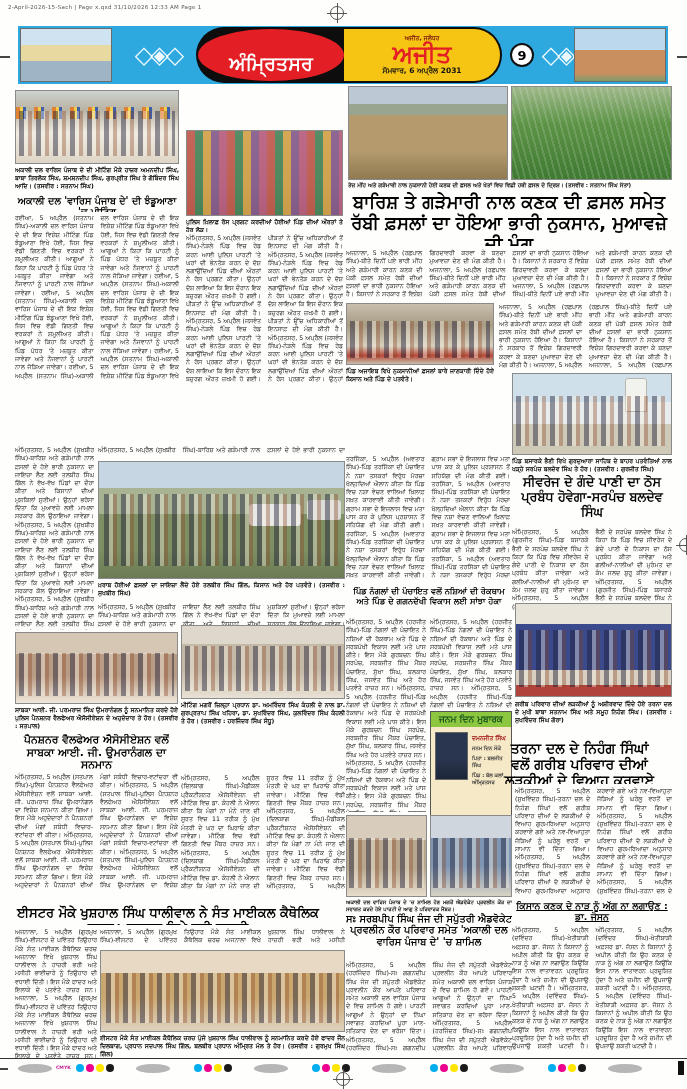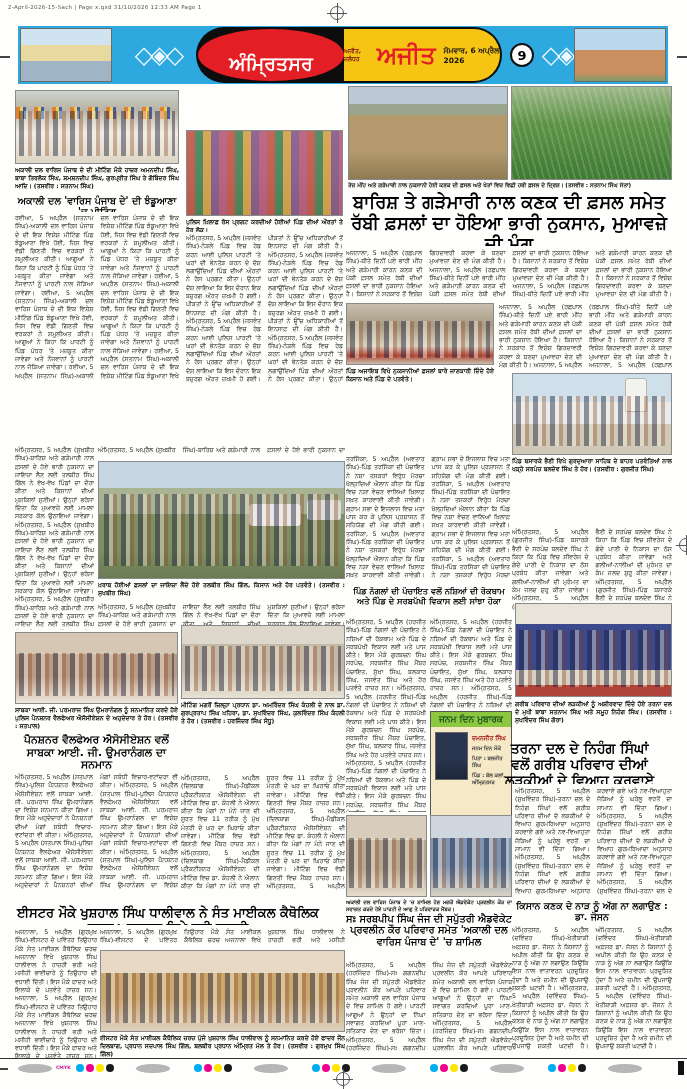--- a/index.html
+++ b/index.html
@@ -19,22 +19,22 @@
   .reg{position:absolute;width:12px;height:12px;border:1px solid #555;border-radius:50%;}
   .reg::before,.reg::after{content:"";position:absolute;background:#555;}
   .reg::before{left:50%;top:-4px;bottom:-4px;width:1px;}
   .reg::after{top:50%;left:-4px;right:-4px;height:1px;}
   .tick{position:absolute;background:#444;}
   .banner{background:#2ea9e0;}
   .diam{color:rgba(255,255,255,.92);font-size:24px;letter-spacing:-3px;line-height:58px;font-weight:bold;}
   .capsule{background:#0d0d0d;border-radius:29px;display:flex;align-items:stretch;padding:2px;}
   .cityoval{background:#e31e25;border-radius:50%;display:flex;align-items:center;justify-content:center;
             color:#fff;font-weight:bold;}
-  .goldpan{background:#f6c513;border-radius:0 27px 27px 0;display:flex;
-           align-items:center;justify-content:center;flex:1;gap:8px;}
+  .goldpan{background:#f6c513;border-radius:0 27px 27px 0;display:flex;flex-direction:column;
+           align-items:center;justify-content:center;flex:1;}
   .badge9{background:#fff;border:2px solid #111;border-radius:50%;display:flex;align-items:center;
           justify-content:center;font-weight:bold;color:#000;}
   .ellip{position:absolute;width:34px;height:9px;background:#b6b6b6;border-radius:50%;top:1064px;}
   .dots{position:absolute;top:1064px;display:flex;gap:2px;}
   .dots i{width:8px;height:8px;border-radius:50%;display:block;}
   .bday{border:1px solid #555;background:#f6e9c8;}
   .bdayhead{background:#8dc63f;color:#14521c;font-weight:bold;text-align:center;font-size:9px;line-height:15px;}
 </style>
 </head>
 <body>
@@ -49,21 +49,21 @@
   <div class="abs banner" style="left:18px;top:26px;width:650px;height:58px;">
     <div class="photo" style="left:2px;top:2px;width:92px;height:54px;background:linear-gradient(180deg,#cfe4f0 0 30%,#e8d9a0 30% 62%,#9fb4c4 62% 100%);border-color:#6b6b6b;"></div>
     <div class="abs diam" style="left:104px;top:0;width:72px;text-align:center;">◇◈◇</div>
     <div class="abs capsule" style="left:178px;top:1px;width:306px;height:56px;">
       <div class="cityoval" style="flex:0 0 146px;">
         <span style="font-size:19px;margin-top:16px;">ਅੰਮ੍ਰਿਤਸਰ</span>
       </div>
       <div class="goldpan">
         <span style="font-size:6px;color:#7a1010;font-weight:bold;">ਅਜੀਤ, ਜਲੰਧਰ</span>
         <span style="font-size:24px;font-weight:bold;color:#e31e25;line-height:1;">ਅਜੀਤ</span>
-        <span style="font-size:7.5px;color:#111;font-weight:bold;">ਸੋਮਵਾਰ, 6 ਅਪ੍ਰੈਲ 2026</span>
+        <span style="font-size:7.5px;color:#111;font-weight:bold;">ਸੋਮਵਾਰ, 6 ਅਪ੍ਰੈਲ 2031</span>
       </div>
     </div>
     <div class="abs badge9" style="left:492px;top:17px;width:24px;height:24px;">
       <span style="font-size:13px;">9</span>
     </div>
     <div class="abs diam" style="left:520px;top:0;width:54px;text-align:center;">◇◈◇</div>
     <div class="photo" style="left:556px;top:2px;width:92px;height:54px;background:linear-gradient(180deg,#bcd8ec 0 40%,#c98f5f 40% 85%,#7d9b6a 100%);border-color:#6b6b6b;"></div>
   </div>
 
   <div class="photo people" style="left:15px;top:90px;width:164px;height:74px;background:
@@ -98,23 +98,24 @@
   </div>
   <div class="abs cap" style="left:98px;top:581px;width:247px;height:20px;">ਖ਼ਰਾਬ ਹੋਈਆਂ ਫ਼ਸਲਾਂ ਦਾ ਜਾਇਜ਼ਾ ਲੈਂਦੇ ਹੋਏ ਤਲਬੀਰ ਸਿੰਘ ਗਿੱਲ, ਕਿਸਾਨ ਅਤੇ ਹੋਰ ਪਤਵੰਤੇ। (ਤਸਵੀਰ : ਸੁਖਬੀਰ ਸਿੰਘ)</div>
   <div class="abs bt c3" style="left:98px;top:603px;width:247px;height:26px;">ਅੰਮ੍ਰਿਤਸਰ, 5 ਅਪ੍ਰੈਲ (ਸੁਖਬੀਰ ਸਿੰਘ)-ਬਾਰਿਸ਼ ਅਤੇ ਗੜੇਮਾਰੀ ਨਾਲ ਫ਼ਸਲਾਂ ਦੇ ਹੋਏ ਭਾਰੀ ਨੁਕਸਾਨ ਦਾ ਜਾਇਜ਼ਾ ਲੈਣ ਲਈ ਤਲਬੀਰ ਸਿੰਘ ਗਿੱਲ ਨੇ ਵੱਖ-ਵੱਖ ਪਿੰਡਾਂ ਦਾ ਦੌਰਾ ਕੀਤਾ ਅਤੇ ਕਿਸਾਨਾਂ ਦੀਆਂ ਮੁਸ਼ਕਿਲਾਂ ਸੁਣੀਆਂ। ਉਨ੍ਹਾਂ ਭਰੋਸਾ ਦਿੱਤਾ ਕਿ ਮੁਆਵਜ਼ੇ ਲਈ ਮਾਮਲਾ ਸਰਕਾਰ ਕੋਲ ਉਠਾਇਆ ਜਾਵੇਗਾ। ਅੰਮ੍ਰਿਤਸਰ, 5 ਅਪ੍ਰੈਲ (ਸੁਖਬੀਰ ਸਿੰਘ)-ਬਾਰਿਸ਼ ਅਤੇ ਗੜੇਮਾਰੀ ਨਾਲ ਫ਼ਸਲਾਂ ਦੇ ਹੋਏ ਭਾਰੀ ਨੁਕਸਾਨ ਦਾ ਜਾਇਜ਼ਾ ਲੈਣ ਲਈ ਤਲਬੀਰ ਸਿੰਘ ਗਿੱਲ ਨੇ ਵੱਖ-ਵੱਖ ਪਿੰਡਾਂ ਦਾ ਦੌਰਾ ਕੀਤਾ ਅਤੇ ਕਿਸਾਨਾਂ ਦੀਆਂ ਮੁਸ਼ਕਿਲਾਂ ਸੁਣੀਆਂ। ਉਨ੍ਹਾਂ ਭਰੋਸਾ ਦਿੱਤਾ ਕਿ ਮੁਆਵਜ਼ੇ ਲਈ ਮਾਮਲਾ ਸਰਕਾਰ ਕੋਲ ਉਠਾਇਆ ਜਾਵੇਗਾ।</div>
 
   <div class="abs bt c2" style="left:346px;top:455px;width:164px;height:128px;">ਤਰਸਿੱਕਾ, 5 ਅਪ੍ਰੈਲ (ਅਵਤਾਰ ਸਿੰਘ)-ਪਿੰਡ ਤਰਸਿੱਕਾ ਦੀ ਪੰਚਾਇਤ ਨੇ ਨਸ਼ਾ ਤਸਕਰਾਂ ਵਿਰੁੱਧ ਮੋਰਚਾ ਖੋਲ੍ਹਦਿਆਂ ਐਲਾਨ ਕੀਤਾ ਕਿ ਪਿੰਡ ਵਿਚ ਨਸ਼ਾ ਵੇਚਣ ਵਾਲਿਆਂ ਖ਼ਿਲਾਫ਼ ਸਖ਼ਤ ਕਾਰਵਾਈ ਕੀਤੀ ਜਾਵੇਗੀ। ਗ੍ਰਾਮ ਸਭਾ ਦੇ ਇਜਲਾਸ ਵਿਚ ਮਤਾ ਪਾਸ ਕਰ ਕੇ ਪੁਲਿਸ ਪ੍ਰਸ਼ਾਸਨ ਤੋਂ ਸਹਿਯੋਗ ਦੀ ਮੰਗ ਕੀਤੀ ਗਈ। ਤਰਸਿੱਕਾ, 5 ਅਪ੍ਰੈਲ (ਅਵਤਾਰ ਸਿੰਘ)-ਪਿੰਡ ਤਰਸਿੱਕਾ ਦੀ ਪੰਚਾਇਤ ਨੇ ਨਸ਼ਾ ਤਸਕਰਾਂ ਵਿਰੁੱਧ ਮੋਰਚਾ ਖੋਲ੍ਹਦਿਆਂ ਐਲਾਨ ਕੀਤਾ ਕਿ ਪਿੰਡ ਵਿਚ ਨਸ਼ਾ ਵੇਚਣ ਵਾਲਿਆਂ ਖ਼ਿਲਾਫ਼ ਸਖ਼ਤ ਕਾਰਵਾਈ ਕੀਤੀ ਜਾਵੇਗੀ। ਗ੍ਰਾਮ ਸਭਾ ਦੇ ਇਜਲਾਸ ਵਿਚ ਮਤਾ ਪਾਸ ਕਰ ਕੇ ਪੁਲਿਸ ਪ੍ਰਸ਼ਾਸਨ ਤੋਂ ਸਹਿਯੋਗ ਦੀ ਮੰਗ ਕੀਤੀ ਗਈ। ਤਰਸਿੱਕਾ, 5 ਅਪ੍ਰੈਲ (ਅਵਤਾਰ ਸਿੰਘ)-ਪਿੰਡ ਤਰਸਿੱਕਾ ਦੀ ਪੰਚਾਇਤ ਨੇ ਨਸ਼ਾ ਤਸਕਰਾਂ ਵਿਰੁੱਧ ਮੋਰਚਾ ਖੋਲ੍ਹਦਿਆਂ ਐਲਾਨ ਕੀਤਾ ਕਿ ਪਿੰਡ ਵਿਚ ਨਸ਼ਾ ਵੇਚਣ ਵਾਲਿਆਂ ਖ਼ਿਲਾਫ਼ ਸਖ਼ਤ ਕਾਰਵਾਈ ਕੀਤੀ ਜਾਵੇਗੀ। ਗ੍ਰਾਮ ਸਭਾ ਦੇ ਇਜਲਾਸ ਵਿਚ ਮਤਾ ਪਾਸ ਕਰ ਕੇ ਪੁਲਿਸ ਪ੍ਰਸ਼ਾਸਨ ਤੋਂ ਸਹਿਯੋਗ ਦੀ ਮੰਗ ਕੀਤੀ ਗਈ। ਤਰਸਿੱਕਾ, 5 ਅਪ੍ਰੈਲ (ਅਵਤਾਰ ਸਿੰਘ)-ਪਿੰਡ ਤਰਸਿੱਕਾ ਦੀ ਪੰਚਾਇਤ ਨੇ ਨਸ਼ਾ ਤਸਕਰਾਂ ਵਿਰੁੱਧ ਮੋਰਚਾ ਖੋਲ੍ਹਦਿਆਂ ਐਲਾਨ ਕੀਤਾ ਕਿ ਪਿੰਡ ਵਿਚ ਨਸ਼ਾ ਵੇਚਣ ਵਾਲਿਆਂ ਖ਼ਿਲਾਫ਼ ਸਖ਼ਤ ਕਾਰਵਾਈ ਕੀਤੀ ਜਾਵੇਗੀ। ਗ੍ਰਾਮ ਸਭਾ ਦੇ ਇਜਲਾਸ ਵਿਚ ਮਤਾ ਪਾਸ ਕਰ ਕੇ ਪੁਲਿਸ ਪ੍ਰਸ਼ਾਸਨ ਤੋਂ ਸਹਿਯੋਗ ਦੀ ਮੰਗ ਕੀਤੀ ਗਈ।</div>
 
   <div class="photo people" style="left:512px;top:373px;width:160px;height:82px;background:linear-gradient(180deg,#cfe0ea 0 35%,#e9ecec 35% 62%,#cfc9b8 62% 100%);">
     <div class="abs" style="left:112px;top:4px;width:22px;height:34px;background:#f2f2ee;border:1px solid #b8b8b0;border-radius:3px 3px 0 0;"></div>
   </div>
   <div class="abs cap" style="left:512px;top:457px;width:160px;height:16px;">ਪਿੰਡ ਬਸਾਰਕੇ ਭੈਣੀ ਵਿਖੇ ਗੁਰਦੁਆਰਾ ਸਾਹਿਬ ਦੇ ਬਾਹਰ ਪਤਵੰਤਿਆਂ ਨਾਲ ਖੜ੍ਹੇ ਸਰਪੰਚ ਬਲਦੇਵ ਸਿੰਘ ਤੇ ਹੋਰ। (ਤਸਵੀਰ : ਗੁਰਜੀਤ ਸਿੰਘ)</div>
+  <div class="abs hl" style="left:512px;top:475px;width:160px;height:50px;font-size:12.8px;">ਸੀਵਰੇਜ ਦੇ ਗੰਦੇ ਪਾਣੀ ਦਾ ਠੋਸ ਪ੍ਰਬੰਧ ਹੋਵੇਗਾ-ਸਰਪੰਚ ਬਲਦੇਵ ਸਿੰਘ</div>
   <div class="abs bt c2" style="left:512px;top:528px;width:160px;height:88px;">ਅੰਮ੍ਰਿਤਸਰ, 5 ਅਪ੍ਰੈਲ (ਗੁਰਜੀਤ ਸਿੰਘ)-ਪਿੰਡ ਬਸਾਰਕੇ ਭੈਣੀ ਦੇ ਸਰਪੰਚ ਬਲਦੇਵ ਸਿੰਘ ਨੇ ਕਿਹਾ ਕਿ ਪਿੰਡ ਵਿਚ ਸੀਵਰੇਜ ਦੇ ਗੰਦੇ ਪਾਣੀ ਦੇ ਨਿਕਾਸ ਦਾ ਠੋਸ ਪ੍ਰਬੰਧ ਕੀਤਾ ਜਾਵੇਗਾ ਅਤੇ ਗਲੀਆਂ-ਨਾਲੀਆਂ ਦੀ ਮੁਰੰਮਤ ਦਾ ਕੰਮ ਜਲਦ ਸ਼ੁਰੂ ਕੀਤਾ ਜਾਵੇਗਾ। ਅੰਮ੍ਰਿਤਸਰ, 5 ਅਪ੍ਰੈਲ (ਗੁਰਜੀਤ ਸਿੰਘ)-ਪਿੰਡ ਬਸਾਰਕੇ ਭੈਣੀ ਦੇ ਸਰਪੰਚ ਬਲਦੇਵ ਸਿੰਘ ਨੇ ਕਿਹਾ ਕਿ ਪਿੰਡ ਵਿਚ ਸੀਵਰੇਜ ਦੇ ਗੰਦੇ ਪਾਣੀ ਦੇ ਨਿਕਾਸ ਦਾ ਠੋਸ ਪ੍ਰਬੰਧ ਕੀਤਾ ਜਾਵੇਗਾ ਅਤੇ ਗਲੀਆਂ-ਨਾਲੀਆਂ ਦੀ ਮੁਰੰਮਤ ਦਾ ਕੰਮ ਜਲਦ ਸ਼ੁਰੂ ਕੀਤਾ ਜਾਵੇਗਾ। ਅੰਮ੍ਰਿਤਸਰ, 5 ਅਪ੍ਰੈਲ (ਗੁਰਜੀਤ ਸਿੰਘ)-ਪਿੰਡ ਬਸਾਰਕੇ ਭੈਣੀ ਦੇ ਸਰਪੰਚ ਬਲਦੇਵ ਸਿੰਘ ਨੇ ਕਿਹਾ ਕਿ ਪਿੰਡ ਵਿਚ ਸੀਵਰੇਜ ਦੇ ਗੰਦੇ ਪਾਣੀ ਦੇ ਨਿਕਾਸ ਦਾ ਠੋਸ ਪ੍ਰਬੰਧ ਕੀਤਾ ਜਾਵੇਗਾ ਅਤੇ ਗਲੀਆਂ-ਨਾਲੀਆਂ ਦੀ ਮੁਰੰਮਤ ਦਾ ਕੰਮ ਜਲਦ ਸ਼ੁਰੂ ਕੀਤਾ ਜਾਵੇਗਾ। ਅੰਮ੍ਰਿਤਸਰ, 5 ਅਪ੍ਰੈਲ (ਗੁਰਜੀਤ ਸਿੰਘ)-ਪਿੰਡ ਬਸਾਰਕੇ ਭੈਣੀ ਦੇ ਸਰਪੰਚ ਬਲਦੇਵ ਸਿੰਘ ਨੇ ਕਿਹਾ ਕਿ ਪਿੰਡ ਵਿਚ ਸੀਵਰੇਜ ਦੇ ਗੰਦੇ ਪਾਣੀ ਦੇ ਨਿਕਾਸ ਦਾ ਠੋਸ ਪ੍ਰਬੰਧ ਕੀਤਾ ਜਾਵੇਗਾ ਅਤੇ ਗਲੀਆਂ-ਨਾਲੀਆਂ ਦੀ ਮੁਰੰਮਤ ਦਾ ਕੰਮ ਜਲਦ ਸ਼ੁਰੂ ਕੀਤਾ ਜਾਵੇਗਾ।</div>
 
-  <div class="abs hl" style="left:346px;top:587px;width:166px;height:28px;font-size:8.3px;">ਪਿੰਡ ਨੰਗਲਾਂ ਦੀ ਪੰਚਾਇਤ ਵਲੋਂ ਨਸ਼ਿਆਂ ਦੀ ਰੋਕਥਾਮ ਅਤੇ ਪਿੰਡ ਦੇ ਸਰਬਪੱਖੀ ਵਿਕਾਸ ਲਈ ਸਾਂਝਾ ਹੋਕਾ</div>
+  <div class="abs hl" style="left:346px;top:587px;width:166px;height:28px;font-size:8.3px;">ਪਿੰਡ ਨੰਗਲਾਂ ਦੀ ਪੰਚਾਇਤ ਵਲੋਂ ਨਸ਼ਿਆਂ ਦੀ ਰੋਕਥਾਮ ਅਤੇ ਪਿੰਡ ਦੇ ਗਗਨਦੱਖੀ ਵਿਕਾਸ ਲਈ ਸਾਂਝਾ ਹੋਕਾ</div>
   <div class="abs bt" style="left:346px;top:618px;width:80px;height:194px;">ਅੰਮ੍ਰਿਤਸਰ, 5 ਅਪ੍ਰੈਲ (ਹਰਜੀਤ ਸਿੰਘ)-ਪਿੰਡ ਨੰਗਲਾਂ ਦੀ ਪੰਚਾਇਤ ਨੇ ਨਸ਼ਿਆਂ ਦੀ ਰੋਕਥਾਮ ਅਤੇ ਪਿੰਡ ਦੇ ਸਰਬਪੱਖੀ ਵਿਕਾਸ ਲਈ ਮਤੇ ਪਾਸ ਕੀਤੇ। ਇਸ ਮੌਕੇ ਗੁਰਬਚਨ ਸਿੰਘ ਸਰਪੰਚ, ਸਰਬਜੀਤ ਸਿੰਘ ਮੈਂਬਰ ਪੰਚਾਇਤ, ਸੁੱਖਾ ਸਿੰਘ, ਬਲਕਾਰ ਸਿੰਘ, ਜਸਵੰਤ ਸਿੰਘ ਅਤੇ ਹੋਰ ਪਤਵੰਤੇ ਹਾਜ਼ਰ ਸਨ। ਅੰਮ੍ਰਿਤਸਰ, 5 ਅਪ੍ਰੈਲ (ਹਰਜੀਤ ਸਿੰਘ)-ਪਿੰਡ ਨੰਗਲਾਂ ਦੀ ਪੰਚਾਇਤ ਨੇ ਨਸ਼ਿਆਂ ਦੀ ਰੋਕਥਾਮ ਅਤੇ ਪਿੰਡ ਦੇ ਸਰਬਪੱਖੀ ਵਿਕਾਸ ਲਈ ਮਤੇ ਪਾਸ ਕੀਤੇ। ਇਸ ਮੌਕੇ ਗੁਰਬਚਨ ਸਿੰਘ ਸਰਪੰਚ, ਸਰਬਜੀਤ ਸਿੰਘ ਮੈਂਬਰ ਪੰਚਾਇਤ, ਸੁੱਖਾ ਸਿੰਘ, ਬਲਕਾਰ ਸਿੰਘ, ਜਸਵੰਤ ਸਿੰਘ ਅਤੇ ਹੋਰ ਪਤਵੰਤੇ ਹਾਜ਼ਰ ਸਨ। ਅੰਮ੍ਰਿਤਸਰ, 5 ਅਪ੍ਰੈਲ (ਹਰਜੀਤ ਸਿੰਘ)-ਪਿੰਡ ਨੰਗਲਾਂ ਦੀ ਪੰਚਾਇਤ ਨੇ ਨਸ਼ਿਆਂ ਦੀ ਰੋਕਥਾਮ ਅਤੇ ਪਿੰਡ ਦੇ ਸਰਬਪੱਖੀ ਵਿਕਾਸ ਲਈ ਮਤੇ ਪਾਸ ਕੀਤੇ। ਇਸ ਮੌਕੇ ਗੁਰਬਚਨ ਸਿੰਘ ਸਰਪੰਚ, ਸਰਬਜੀਤ ਸਿੰਘ ਮੈਂਬਰ ਪੰਚਾਇਤ, ਸੁੱਖਾ ਸਿੰਘ, ਬਲਕਾਰ ਸਿੰਘ, ਜਸਵੰਤ ਸਿੰਘ ਅਤੇ ਹੋਰ ਪਤਵੰਤੇ ਹਾਜ਼ਰ ਸਨ। ਅੰਮ੍ਰਿਤਸਰ, 5 ਅਪ੍ਰੈਲ (ਹਰਜੀਤ ਸਿੰਘ)-ਪਿੰਡ ਨੰਗਲਾਂ ਦੀ ਪੰਚਾਇਤ ਨੇ ਨਸ਼ਿਆਂ ਦੀ ਰੋਕਥਾਮ ਅਤੇ ਪਿੰਡ ਦੇ ਸਰਬਪੱਖੀ ਵਿਕਾਸ ਲਈ ਮਤੇ ਪਾਸ ਕੀਤੇ। ਇਸ ਮੌਕੇ ਗੁਰਬਚਨ ਸਿੰਘ ਸਰਪੰਚ, ਸਰਬਜੀਤ ਸਿੰਘ ਮੈਂਬਰ ਪੰਚਾਇਤ, ਸੁੱਖਾ ਸਿੰਘ, ਬਲਕਾਰ ਸਿੰਘ, ਜਸਵੰਤ ਸਿੰਘ ਅਤੇ ਹੋਰ ਪਤਵੰਤੇ ਹਾਜ਼ਰ ਸਨ। ਅੰਮ੍ਰਿਤਸਰ, 5 ਅਪ੍ਰੈਲ (ਹਰਜੀਤ ਸਿੰਘ)-ਪਿੰਡ ਨੰਗਲਾਂ ਦੀ ਪੰਚਾਇਤ ਨੇ ਨਸ਼ਿਆਂ ਦੀ ਰੋਕਥਾਮ ਅਤੇ ਪਿੰਡ ਦੇ ਸਰਬਪੱਖੀ ਵਿਕਾਸ ਲਈ ਮਤੇ ਪਾਸ ਕੀਤੇ। ਇਸ ਮੌਕੇ ਗੁਰਬਚਨ ਸਿੰਘ ਸਰਪੰਚ, ਸਰਬਜੀਤ ਸਿੰਘ ਮੈਂਬਰ ਪੰਚਾਇਤ, ਸੁੱਖਾ ਸਿੰਘ, ਬਲਕਾਰ ਸਿੰਘ, ਜਸਵੰਤ ਸਿੰਘ ਅਤੇ ਹੋਰ ਪਤਵੰਤੇ ਹਾਜ਼ਰ ਸਨ। ਅੰਮ੍ਰਿਤਸਰ, 5 ਅਪ੍ਰੈਲ (ਹਰਜੀਤ ਸਿੰਘ)-ਪਿੰਡ ਨੰਗਲਾਂ ਦੀ ਪੰਚਾਇਤ ਨੇ ਨਸ਼ਿਆਂ ਦੀ ਰੋਕਥਾਮ ਅਤੇ ਪਿੰਡ ਦੇ ਸਰਬਪੱਖੀ ਵਿਕਾਸ ਲਈ ਮਤੇ ਪਾਸ ਕੀਤੇ। ਇਸ ਮੌਕੇ ਗੁਰਬਚਨ ਸਿੰਘ ਸਰਪੰਚ, ਸਰਬਜੀਤ ਸਿੰਘ ਮੈਂਬਰ ਪੰਚਾਇਤ, ਸੁੱਖਾ ਸਿੰਘ, ਬਲਕਾਰ ਸਿੰਘ, ਜਸਵੰਤ ਸਿੰਘ ਅਤੇ ਹੋਰ ਪਤਵੰਤੇ ਹਾਜ਼ਰ ਸਨ।</div>
   <div class="abs bt" style="left:430px;top:618px;width:82px;height:90px;">ਅੰਮ੍ਰਿਤਸਰ, 5 ਅਪ੍ਰੈਲ (ਹਰਜੀਤ ਸਿੰਘ)-ਪਿੰਡ ਨੰਗਲਾਂ ਦੀ ਪੰਚਾਇਤ ਨੇ ਨਸ਼ਿਆਂ ਦੀ ਰੋਕਥਾਮ ਅਤੇ ਪਿੰਡ ਦੇ ਸਰਬਪੱਖੀ ਵਿਕਾਸ ਲਈ ਮਤੇ ਪਾਸ ਕੀਤੇ। ਇਸ ਮੌਕੇ ਗੁਰਬਚਨ ਸਿੰਘ ਸਰਪੰਚ, ਸਰਬਜੀਤ ਸਿੰਘ ਮੈਂਬਰ ਪੰਚਾਇਤ, ਸੁੱਖਾ ਸਿੰਘ, ਬਲਕਾਰ ਸਿੰਘ, ਜਸਵੰਤ ਸਿੰਘ ਅਤੇ ਹੋਰ ਪਤਵੰਤੇ ਹਾਜ਼ਰ ਸਨ। ਅੰਮ੍ਰਿਤਸਰ, 5 ਅਪ੍ਰੈਲ (ਹਰਜੀਤ ਸਿੰਘ)-ਪਿੰਡ ਨੰਗਲਾਂ ਦੀ ਪੰਚਾਇਤ ਨੇ ਨਸ਼ਿਆਂ ਦੀ ਰੋਕਥਾਮ ਅਤੇ ਪਿੰਡ ਦੇ ਸਰਬਪੱਖੀ ਵਿਕਾਸ ਲਈ ਮਤੇ ਪਾਸ ਕੀਤੇ। ਇਸ ਮੌਕੇ ਗੁਰਬਚਨ ਸਿੰਘ ਸਰਪੰਚ, ਸਰਬਜੀਤ ਸਿੰਘ ਮੈਂਬਰ ਪੰਚਾਇਤ, ਸੁੱਖਾ ਸਿੰਘ, ਬਲਕਾਰ ਸਿੰਘ, ਜਸਵੰਤ ਸਿੰਘ ਅਤੇ ਹੋਰ ਪਤਵੰਤੇ ਹਾਜ਼ਰ ਸਨ। ਅੰਮ੍ਰਿਤਸਰ, 5 ਅਪ੍ਰੈਲ (ਹਰਜੀਤ ਸਿੰਘ)-ਪਿੰਡ ਨੰਗਲਾਂ ਦੀ ਪੰਚਾਇਤ ਨੇ ਨਸ਼ਿਆਂ ਦੀ ਰੋਕਥਾਮ ਅਤੇ ਪਿੰਡ ਦੇ ਸਰਬਪੱਖੀ ਵਿਕਾਸ ਲਈ ਮਤੇ ਪਾਸ ਕੀਤੇ। ਇਸ ਮੌਕੇ ਗੁਰਬਚਨ ਸਿੰਘ ਸਰਪੰਚ, ਸਰਬਜੀਤ ਸਿੰਘ ਮੈਂਬਰ ਪੰਚਾਇਤ, ਸੁੱਖਾ ਸਿੰਘ, ਬਲਕਾਰ ਸਿੰਘ, ਜਸਵੰਤ ਸਿੰਘ ਅਤੇ ਹੋਰ ਪਤਵੰਤੇ ਹਾਜ਼ਰ ਸਨ।</div>
 
   <div class="abs bday" style="left:430px;top:711px;width:82px;height:112px;">
     <div class="bdayhead">ਜਨਮ ਦਿਨ ਮੁਬਾਰਕ</div>
     <div class="photo" style="left:4px;top:20px;width:33px;height:48px;background:linear-gradient(180deg,#2a3550 0 55%,#1d2638 100%);border-color:#666;"></div>
     <div class="abs" style="left:41px;top:22px;width:38px;">
       <div style="font-size:6px;font-weight:bold;color:#a01010;">ਦਮਨਜੀਤ ਸਿੰਘ</div>
       <div style="font-size:5.2px;font-weight:bold;color:#333;margin-top:3px;">ਜਨਮ ਦਿਨ ਮੌਕੇ</div>
       <div style="font-size:5.2px;font-weight:bold;color:#333;margin-top:3px;">ਪਿਤਾ : ਬਲਜੀਤ ਸਿੰਘ</div>
@@ -135,21 +136,21 @@
   <div class="photo people" style="left:181px;top:625px;width:164px;height:74px;background:linear-gradient(180deg,#ded8cc 0 25%,#c4b8a6 25% 60%,#e9e2d4 100%);"></div>
   <div class="abs cap" style="left:181px;top:701px;width:164px;height:26px;">ਮੀਟਿੰਗ ਮਗਰੋਂ ਜ਼ਿਲ੍ਹਾ ਪ੍ਰਧਾਨ ਡਾ. ਅਮਰਿੰਦਰ ਸਿੰਘ ਕੰਹਲੀ ਦੇ ਨਾਲ ਡਾ. ਗੁਰਪ੍ਰਤਾਪ ਸਿੰਘ ਖਹਿਰਾ, ਡਾ. ਸੁਖਵਿੰਦਰ ਸਿੰਘ, ਕੁਲਵਿੰਦਰ ਸਿੰਘ ਕੰਹਲੀ ਤੇ ਹੋਰ। (ਤਸਵੀਰ : ਹਰਜਿੰਦਰ ਸਿੰਘ ਸੰਧੂ)</div>
   <div class="abs bt c2" style="left:181px;top:774px;width:164px;height:119px;">ਅੰਮ੍ਰਿਤਸਰ, 5 ਅਪ੍ਰੈਲ (ਦਿਲਬਾਗ ਸਿੰਘ)-ਮੈਡੀਕਲ ਪ੍ਰੈਕਟੀਸ਼ਨਰ ਐਸੋਸੀਏਸ਼ਨ ਦੀ ਮੀਟਿੰਗ ਵਿਚ ਡਾ. ਕੰਹਲੀ ਨੇ ਐਲਾਨ ਕੀਤਾ ਕਿ ਮੰਗਾਂ ਨਾ ਮੰਨੇ ਜਾਣ ਦੀ ਸੂਰਤ ਵਿਚ 11 ਤਰੀਕ ਨੂੰ ਮੁੱਖ ਮੰਤਰੀ ਦੇ ਘਰ ਦਾ ਘਿਰਾਓ ਕੀਤਾ ਜਾਵੇਗਾ। ਮੀਟਿੰਗ ਵਿਚ ਵੱਡੀ ਗਿਣਤੀ ਵਿਚ ਮੈਂਬਰ ਹਾਜ਼ਰ ਸਨ। ਅੰਮ੍ਰਿਤਸਰ, 5 ਅਪ੍ਰੈਲ (ਦਿਲਬਾਗ ਸਿੰਘ)-ਮੈਡੀਕਲ ਪ੍ਰੈਕਟੀਸ਼ਨਰ ਐਸੋਸੀਏਸ਼ਨ ਦੀ ਮੀਟਿੰਗ ਵਿਚ ਡਾ. ਕੰਹਲੀ ਨੇ ਐਲਾਨ ਕੀਤਾ ਕਿ ਮੰਗਾਂ ਨਾ ਮੰਨੇ ਜਾਣ ਦੀ ਸੂਰਤ ਵਿਚ 11 ਤਰੀਕ ਨੂੰ ਮੁੱਖ ਮੰਤਰੀ ਦੇ ਘਰ ਦਾ ਘਿਰਾਓ ਕੀਤਾ ਜਾਵੇਗਾ। ਮੀਟਿੰਗ ਵਿਚ ਵੱਡੀ ਗਿਣਤੀ ਵਿਚ ਮੈਂਬਰ ਹਾਜ਼ਰ ਸਨ। ਅੰਮ੍ਰਿਤਸਰ, 5 ਅਪ੍ਰੈਲ (ਦਿਲਬਾਗ ਸਿੰਘ)-ਮੈਡੀਕਲ ਪ੍ਰੈਕਟੀਸ਼ਨਰ ਐਸੋਸੀਏਸ਼ਨ ਦੀ ਮੀਟਿੰਗ ਵਿਚ ਡਾ. ਕੰਹਲੀ ਨੇ ਐਲਾਨ ਕੀਤਾ ਕਿ ਮੰਗਾਂ ਨਾ ਮੰਨੇ ਜਾਣ ਦੀ ਸੂਰਤ ਵਿਚ 11 ਤਰੀਕ ਨੂੰ ਮੁੱਖ ਮੰਤਰੀ ਦੇ ਘਰ ਦਾ ਘਿਰਾਓ ਕੀਤਾ ਜਾਵੇਗਾ। ਮੀਟਿੰਗ ਵਿਚ ਵੱਡੀ ਗਿਣਤੀ ਵਿਚ ਮੈਂਬਰ ਹਾਜ਼ਰ ਸਨ। ਅੰਮ੍ਰਿਤਸਰ, 5 ਅਪ੍ਰੈਲ (ਦਿਲਬਾਗ ਸਿੰਘ)-ਮੈਡੀਕਲ ਪ੍ਰੈਕਟੀਸ਼ਨਰ ਐਸੋਸੀਏਸ਼ਨ ਦੀ ਮੀਟਿੰਗ ਵਿਚ ਡਾ. ਕੰਹਲੀ ਨੇ ਐਲਾਨ ਕੀਤਾ ਕਿ ਮੰਗਾਂ ਨਾ ਮੰਨੇ ਜਾਣ ਦੀ ਸੂਰਤ ਵਿਚ 11 ਤਰੀਕ ਨੂੰ ਮੁੱਖ ਮੰਤਰੀ ਦੇ ਘਰ ਦਾ ਘਿਰਾਓ ਕੀਤਾ ਜਾਵੇਗਾ। ਮੀਟਿੰਗ ਵਿਚ ਵੱਡੀ ਗਿਣਤੀ ਵਿਚ ਮੈਂਬਰ ਹਾਜ਼ਰ ਸਨ।</div>
 
   <div class="photo people" style="left:346px;top:815px;width:81px;height:82px;background:linear-gradient(180deg,#d8cdbc 0 30%,#b8a78e 30% 65%,#e6ddcc 100%);"></div>
   <div class="photo people" style="left:430px;top:815px;width:82px;height:82px;background:linear-gradient(180deg,#cfd6de 0 28%,#7e96b4 28% 62%,#d8d2c4 100%);"></div>
   <div class="abs cap" style="left:346px;top:899px;width:166px;height:13px;font-size:5.2px;">ਅਕਾਲੀ ਦਲ ਵਾਰਿਸ ਪੰਜਾਬ ਦੇ 'ਚ ਸ਼ਾਮਿਲ ਹੋਣ ਮਗਰੋਂ ਐਡਵੋਕੇਟ ਪ੍ਰਵਲੀਨ ਕੌਰ ਦਾ ਸਵਾਗਤ ਕਰਦੇ ਹੋਏ ਪਾਰਟੀ ਦੇ ਆਗੂ ਤੇ ਪਰਿਵਾਰਕ ਮੈਂਬਰ।</div>
   <div class="abs hl" style="left:346px;top:913px;width:166px;height:46px;font-size:9.8px;">ਸਃ ਸਰਬਪੀਪ ਸਿੰਘ ਜੰਜ ਦੀ ਸਪੁੱਤਰੀ ਐਡਵੋਕੇਟ ਪ੍ਰਵਲੀਨ ਕੌਰ ਪਰਿਵਾਰ ਸਮੇਤ 'ਅਕਾਲੀ ਦਲ ਵਾਰਿਸ ਪੰਜਾਬ ਦੇ' 'ਚ ਸ਼ਾਮਿਲ</div>
   <div class="abs bt c2" style="left:346px;top:961px;width:166px;height:97px;">ਅੰਮ੍ਰਿਤਸਰ, 5 ਅਪ੍ਰੈਲ (ਹਰਜਿੰਦਰ ਸਿੰਘ)-ਸਃ ਗਗਨਦੀਪ ਸਿੰਘ ਜੰਜ ਦੀ ਸਪੁੱਤਰੀ ਐਡਵੋਕੇਟ ਪ੍ਰਵਲੀਨ ਕੌਰ ਆਪਣੇ ਪਰਿਵਾਰ ਸਮੇਤ ਅਕਾਲੀ ਦਲ ਵਾਰਿਸ ਪੰਜਾਬ ਦੇ ਵਿਚ ਸ਼ਾਮਿਲ ਹੋ ਗਏ। ਪਾਰਟੀ ਆਗੂਆਂ ਨੇ ਉਨ੍ਹਾਂ ਦਾ ਨਿੱਘਾ ਸਵਾਗਤ ਕਰਦਿਆਂ ਪੂਰਾ ਮਾਣ-ਸਤਿਕਾਰ ਦੇਣ ਦਾ ਭਰੋਸਾ ਦਿੱਤਾ। ਅੰਮ੍ਰਿਤਸਰ, 5 ਅਪ੍ਰੈਲ (ਹਰਜਿੰਦਰ ਸਿੰਘ)-ਸਃ ਗਗਨਦੀਪ ਸਿੰਘ ਜੰਜ ਦੀ ਸਪੁੱਤਰੀ ਐਡਵੋਕੇਟ ਪ੍ਰਵਲੀਨ ਕੌਰ ਆਪਣੇ ਪਰਿਵਾਰ ਸਮੇਤ ਅਕਾਲੀ ਦਲ ਵਾਰਿਸ ਪੰਜਾਬ ਦੇ ਵਿਚ ਸ਼ਾਮਿਲ ਹੋ ਗਏ। ਪਾਰਟੀ ਆਗੂਆਂ ਨੇ ਉਨ੍ਹਾਂ ਦਾ ਨਿੱਘਾ ਸਵਾਗਤ ਕਰਦਿਆਂ ਪੂਰਾ ਮਾਣ-ਸਤਿਕਾਰ ਦੇਣ ਦਾ ਭਰੋਸਾ ਦਿੱਤਾ। ਅੰਮ੍ਰਿਤਸਰ, 5 ਅਪ੍ਰੈਲ (ਹਰਜਿੰਦਰ ਸਿੰਘ)-ਸਃ ਗਗਨਦੀਪ ਸਿੰਘ ਜੰਜ ਦੀ ਸਪੁੱਤਰੀ ਐਡਵੋਕੇਟ ਪ੍ਰਵਲੀਨ ਕੌਰ ਆਪਣੇ ਪਰਿਵਾਰ ਸਮੇਤ ਅਕਾਲੀ ਦਲ ਵਾਰਿਸ ਪੰਜਾਬ ਦੇ ਵਿਚ ਸ਼ਾਮਿਲ ਹੋ ਗਏ। ਪਾਰਟੀ ਆਗੂਆਂ ਨੇ ਉਨ੍ਹਾਂ ਦਾ ਨਿੱਘਾ ਸਵਾਗਤ ਕਰਦਿਆਂ ਪੂਰਾ ਮਾਣ-ਸਤਿਕਾਰ ਦੇਣ ਦਾ ਭਰੋਸਾ ਦਿੱਤਾ।</div>
 
-  <div class="abs hl" style="left:512px;top:901px;width:160px;height:22px;font-size:9.4px;">ਕਿਸਾਨ ਕਣਕ ਦੇ ਨਾੜ ਨੂੰ ਅੱਗ ਨਾ ਲਗਾਉਣ : ਡਾ. ਜੋਸਨ</div>
+  <div class="abs hl" style="left:512px;top:901px;width:160px;height:22px;font-size:9.4px;text-decoration:underline;">ਕਿਸਾਨ ਕਣਕ ਦੇ ਨਾੜ ਨੂੰ ਅੱਗ ਨਾ ਲਗਾਉਣ : ਡਾ. ਜੋਸਨ</div>
   <div class="abs bt c2" style="left:512px;top:926px;width:160px;height:132px;">ਅੰਮ੍ਰਿਤਸਰ, 5 ਅਪ੍ਰੈਲ (ਦਵਿੰਦਰ ਸਿੰਘ)-ਖੇਤੀਬਾੜੀ ਅਫ਼ਸਰ ਡਾ. ਜੋਸਨ ਨੇ ਕਿਸਾਨਾਂ ਨੂੰ ਅਪੀਲ ਕੀਤੀ ਕਿ ਉਹ ਕਣਕ ਦੇ ਨਾੜ ਨੂੰ ਅੱਗ ਨਾ ਲਗਾਉਣ ਕਿਉਂਕਿ ਇਸ ਨਾਲ ਵਾਤਾਵਰਨ ਪ੍ਰਦੂਸ਼ਿਤ ਹੁੰਦਾ ਹੈ ਅਤੇ ਜ਼ਮੀਨ ਦੀ ਉਪਜਾਊ ਸ਼ਕਤੀ ਘਟਦੀ ਹੈ। ਅੰਮ੍ਰਿਤਸਰ, 5 ਅਪ੍ਰੈਲ (ਦਵਿੰਦਰ ਸਿੰਘ)-ਖੇਤੀਬਾੜੀ ਅਫ਼ਸਰ ਡਾ. ਜੋਸਨ ਨੇ ਕਿਸਾਨਾਂ ਨੂੰ ਅਪੀਲ ਕੀਤੀ ਕਿ ਉਹ ਕਣਕ ਦੇ ਨਾੜ ਨੂੰ ਅੱਗ ਨਾ ਲਗਾਉਣ ਕਿਉਂਕਿ ਇਸ ਨਾਲ ਵਾਤਾਵਰਨ ਪ੍ਰਦੂਸ਼ਿਤ ਹੁੰਦਾ ਹੈ ਅਤੇ ਜ਼ਮੀਨ ਦੀ ਉਪਜਾਊ ਸ਼ਕਤੀ ਘਟਦੀ ਹੈ। ਅੰਮ੍ਰਿਤਸਰ, 5 ਅਪ੍ਰੈਲ (ਦਵਿੰਦਰ ਸਿੰਘ)-ਖੇਤੀਬਾੜੀ ਅਫ਼ਸਰ ਡਾ. ਜੋਸਨ ਨੇ ਕਿਸਾਨਾਂ ਨੂੰ ਅਪੀਲ ਕੀਤੀ ਕਿ ਉਹ ਕਣਕ ਦੇ ਨਾੜ ਨੂੰ ਅੱਗ ਨਾ ਲਗਾਉਣ ਕਿਉਂਕਿ ਇਸ ਨਾਲ ਵਾਤਾਵਰਨ ਪ੍ਰਦੂਸ਼ਿਤ ਹੁੰਦਾ ਹੈ ਅਤੇ ਜ਼ਮੀਨ ਦੀ ਉਪਜਾਊ ਸ਼ਕਤੀ ਘਟਦੀ ਹੈ। ਅੰਮ੍ਰਿਤਸਰ, 5 ਅਪ੍ਰੈਲ (ਦਵਿੰਦਰ ਸਿੰਘ)-ਖੇਤੀਬਾੜੀ ਅਫ਼ਸਰ ਡਾ. ਜੋਸਨ ਨੇ ਕਿਸਾਨਾਂ ਨੂੰ ਅਪੀਲ ਕੀਤੀ ਕਿ ਉਹ ਕਣਕ ਦੇ ਨਾੜ ਨੂੰ ਅੱਗ ਨਾ ਲਗਾਉਣ ਕਿਉਂਕਿ ਇਸ ਨਾਲ ਵਾਤਾਵਰਨ ਪ੍ਰਦੂਸ਼ਿਤ ਹੁੰਦਾ ਹੈ ਅਤੇ ਜ਼ਮੀਨ ਦੀ ਉਪਜਾਊ ਸ਼ਕਤੀ ਘਟਦੀ ਹੈ।</div>
 
   <div class="abs hl" style="left:3px;top:905px;width:330px;height:20px;font-size:13px;">ਈਸਟਰ ਮੌਕੇ ਖੁਸ਼ਹਾਲ ਸਿੰਘ ਧਾਲੀਵਾਲ ਨੇ ਸੰਤ ਮਾਈਕਲ ਕੈਥੋਲਿਕ ਚਰਚ ਅਜਨਾਲਾ ਵਿਖੇ ਭਰੀ ਹਾਜ਼ਰੀ</div>
   <div class="abs bt" style="left:15px;top:928px;width:82px;height:130px;">ਅਜਨਾਲਾ, 5 ਅਪ੍ਰੈਲ (ਗੁਰਮੁਖ ਸਿੰਘ)-ਈਸਟਰ ਦੇ ਪਵਿੱਤਰ ਤਿਉਹਾਰ ਮੌਕੇ ਸੰਤ ਮਾਈਕਲ ਕੈਥੋਲਿਕ ਚਰਚ ਅਜਨਾਲਾ ਵਿਖੇ ਖੁਸ਼ਹਾਲ ਸਿੰਘ ਧਾਲੀਵਾਲ ਨੇ ਹਾਜ਼ਰੀ ਭਰੀ ਅਤੇ ਮਸੀਹੀ ਭਾਈਚਾਰੇ ਨੂੰ ਤਿਉਹਾਰ ਦੀ ਵਧਾਈ ਦਿੱਤੀ। ਇਸ ਮੌਕੇ ਫਾਦਰ ਅਤੇ ਇਲਾਕੇ ਦੇ ਪਤਵੰਤੇ ਹਾਜ਼ਰ ਸਨ। ਅਜਨਾਲਾ, 5 ਅਪ੍ਰੈਲ (ਗੁਰਮੁਖ ਸਿੰਘ)-ਈਸਟਰ ਦੇ ਪਵਿੱਤਰ ਤਿਉਹਾਰ ਮੌਕੇ ਸੰਤ ਮਾਈਕਲ ਕੈਥੋਲਿਕ ਚਰਚ ਅਜਨਾਲਾ ਵਿਖੇ ਖੁਸ਼ਹਾਲ ਸਿੰਘ ਧਾਲੀਵਾਲ ਨੇ ਹਾਜ਼ਰੀ ਭਰੀ ਅਤੇ ਮਸੀਹੀ ਭਾਈਚਾਰੇ ਨੂੰ ਤਿਉਹਾਰ ਦੀ ਵਧਾਈ ਦਿੱਤੀ। ਇਸ ਮੌਕੇ ਫਾਦਰ ਅਤੇ ਇਲਾਕੇ ਦੇ ਪਤਵੰਤੇ ਹਾਜ਼ਰ ਸਨ। ਅਜਨਾਲਾ, 5 ਅਪ੍ਰੈਲ (ਗੁਰਮੁਖ ਸਿੰਘ)-ਈਸਟਰ ਦੇ ਪਵਿੱਤਰ ਤਿਉਹਾਰ ਮੌਕੇ ਸੰਤ ਮਾਈਕਲ ਕੈਥੋਲਿਕ ਚਰਚ ਅਜਨਾਲਾ ਵਿਖੇ ਖੁਸ਼ਹਾਲ ਸਿੰਘ ਧਾਲੀਵਾਲ ਨੇ ਹਾਜ਼ਰੀ ਭਰੀ ਅਤੇ ਮਸੀਹੀ ਭਾਈਚਾਰੇ ਨੂੰ ਤਿਉਹਾਰ ਦੀ ਵਧਾਈ ਦਿੱਤੀ। ਇਸ ਮੌਕੇ ਫਾਦਰ ਅਤੇ ਇਲਾਕੇ ਦੇ ਪਤਵੰਤੇ ਹਾਜ਼ਰ ਸਨ। ਅਜਨਾਲਾ, 5 ਅਪ੍ਰੈਲ (ਗੁਰਮੁਖ ਸਿੰਘ)-ਈਸਟਰ ਦੇ ਪਵਿੱਤਰ ਤਿਉਹਾਰ ਮੌਕੇ ਸੰਤ ਮਾਈਕਲ ਕੈਥੋਲਿਕ ਚਰਚ ਅਜਨਾਲਾ ਵਿਖੇ ਖੁਸ਼ਹਾਲ ਸਿੰਘ ਧਾਲੀਵਾਲ ਨੇ ਹਾਜ਼ਰੀ ਭਰੀ ਅਤੇ ਮਸੀਹੀ ਭਾਈਚਾਰੇ ਨੂੰ ਤਿਉਹਾਰ ਦੀ ਵਧਾਈ ਦਿੱਤੀ। ਇਸ ਮੌਕੇ ਫਾਦਰ ਅਤੇ ਇਲਾਕੇ ਦੇ ਪਤਵੰਤੇ ਹਾਜ਼ਰ ਸਨ।</div>
   <div class="abs bt c3" style="left:100px;top:928px;width:245px;height:20px;">ਅਜਨਾਲਾ, 5 ਅਪ੍ਰੈਲ (ਗੁਰਮੁਖ ਸਿੰਘ)-ਈਸਟਰ ਦੇ ਪਵਿੱਤਰ ਤਿਉਹਾਰ ਮੌਕੇ ਸੰਤ ਮਾਈਕਲ ਕੈਥੋਲਿਕ ਚਰਚ ਅਜਨਾਲਾ ਵਿਖੇ ਖੁਸ਼ਹਾਲ ਸਿੰਘ ਧਾਲੀਵਾਲ ਨੇ ਹਾਜ਼ਰੀ ਭਰੀ ਅਤੇ ਮਸੀਹੀ ਭਾਈਚਾਰੇ ਨੂੰ ਤਿਉਹਾਰ ਦੀ ਵਧਾਈ ਦਿੱਤੀ। ਇਸ ਮੌਕੇ ਫਾਦਰ ਅਤੇ ਇਲਾਕੇ ਦੇ ਪਤਵੰਤੇ ਹਾਜ਼ਰ ਸਨ।</div>
   <div class="photo people" style="left:100px;top:950px;width:245px;height:82px;background:linear-gradient(180deg,#e7d9c4 0 28%,#caa76f 28% 58%,#ded2c0 100%);"></div>
   <div class="abs cap" style="left:100px;top:1034px;width:245px;height:24px;">ਈਸਟਰ ਮੌਕੇ ਸੰਤ ਮਾਈਕਲ ਕੈਥੋਲਿਕ ਚਰਚ ਪੁੱਜੇ ਖੁਸ਼ਹਾਲ ਸਿੰਘ ਧਾਲੀਵਾਲ ਨੂੰ ਸਨਮਾਨਿਤ ਕਰਦੇ ਹੋਏ ਫਾਦਰ ਜੌਨ ਦਿਲਬਾਗ, ਪ੍ਰਧਾਨ ਸਦਪਾਲ ਸਿੰਘ ਗਿੱਲ, ਬਲਬੀਰ ਪ੍ਰਧਾਨ ਅੰਮ੍ਰਿਤ ਮੱਲ ਤੇ ਹੋਰ। (ਤਸਵੀਰ : ਗੁਰਮੁਖ ਸਿੰਘ ਗਿੱਲ)</div>
 
   <div class="abs" style="left:0;top:1058px;width:687px;height:1px;background:#333;"></div>
 

